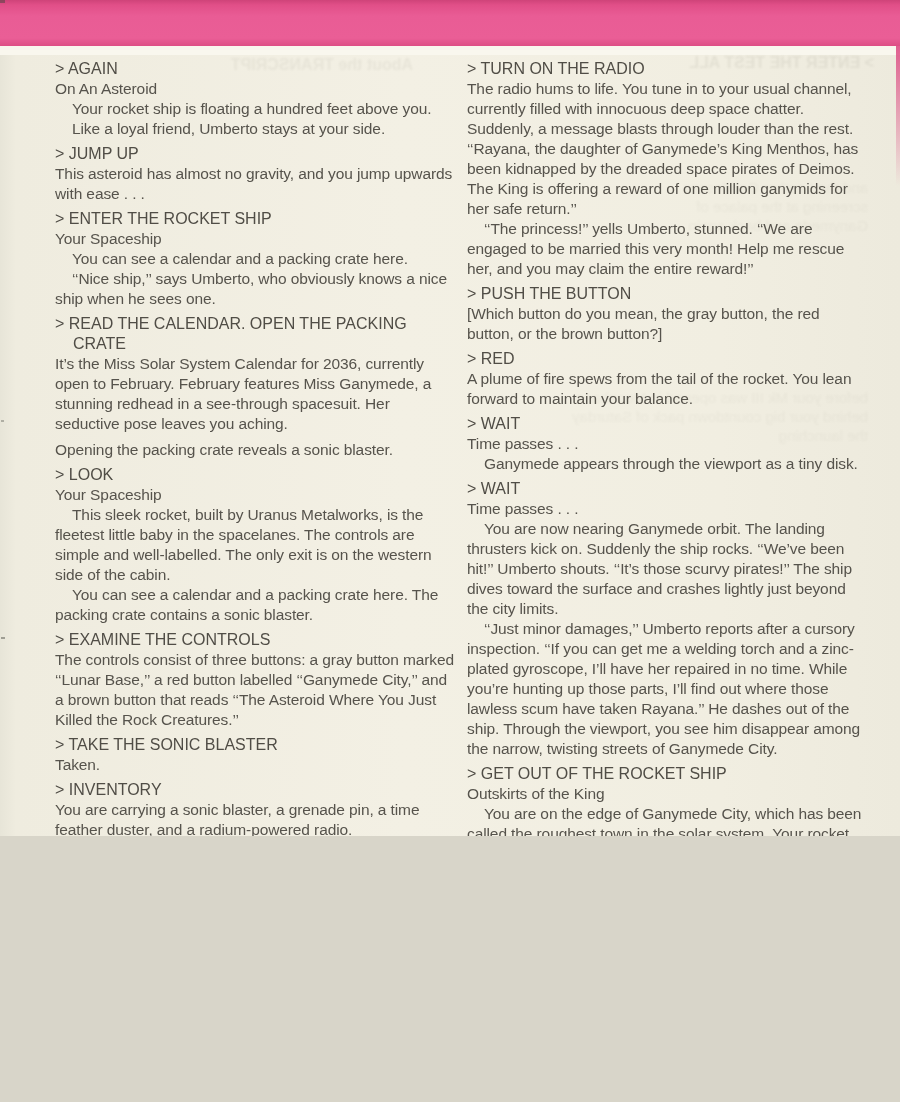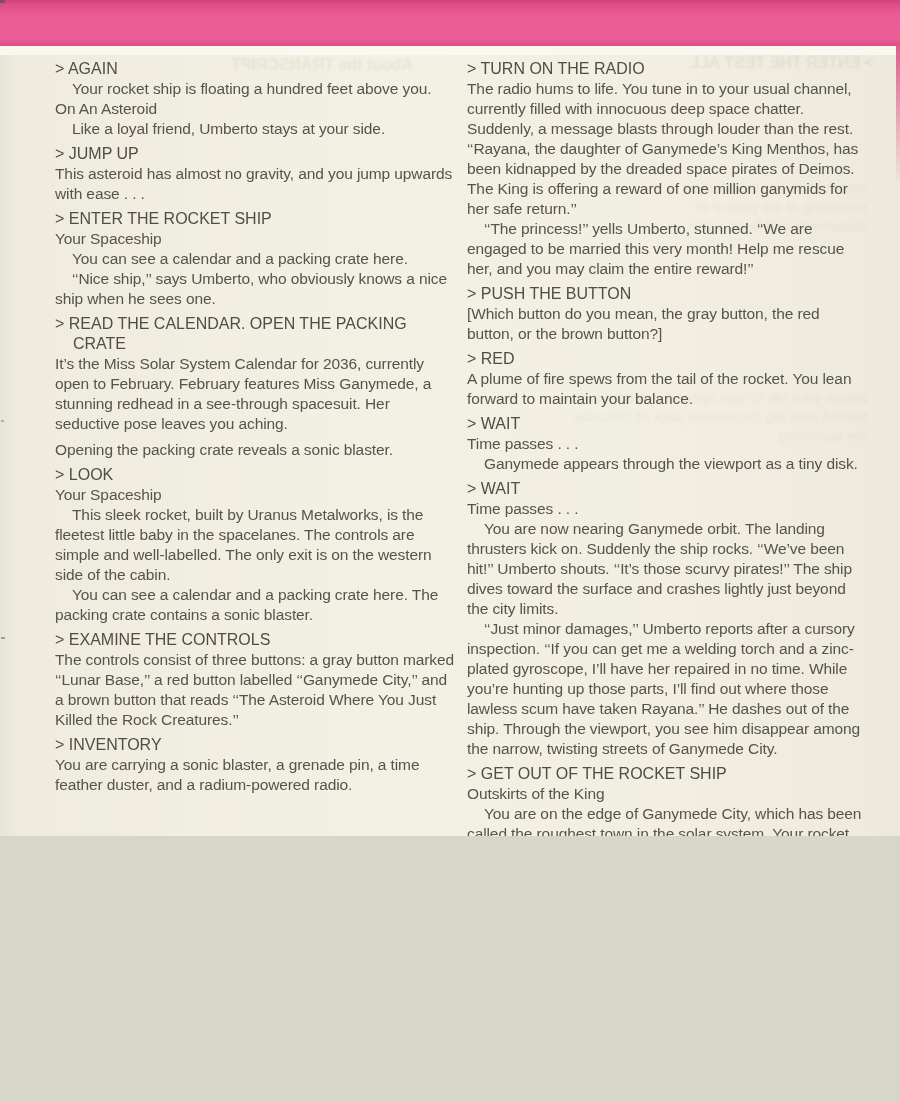--- a/index.html
+++ b/index.html
@@ -41,22 +41,22 @@
 
 <div class="page">
   <div class="pinkbar"></div>
   <div class="topband"></div>
   <div class="pink-edge"></div>
 
   <div class="columns">
     <div class="col">
         <div class="entry">
           <div class="cmd">&gt; AGAIN</div>
+          <div class="blk room">On An Asteroid</div>
           <div class="blk pi">Your rocket ship is floating a hundred feet above you.</div>
-          <div class="blk room">On An Asteroid</div>
           <div class="blk pi">Like a loyal friend, Umberto stays at your side.</div>
         </div>
         <div class="entry">
           <div class="cmd">&gt; JUMP UP</div>
           <div class="blk p">This asteroid has almost no gravity, and you jump upwards with ease . . .</div>
         </div>
         <div class="entry">
           <div class="cmd">&gt; ENTER THE ROCKET SHIP</div>
           <div class="blk room">Your Spaceship</div>
           <div class="blk pi">You can see a calendar and a packing crate here.</div>
@@ -69,20 +69,24 @@
         </div>
         <div class="entry">
           <div class="cmd">&gt; LOOK</div>
           <div class="blk room">Your Spaceship</div>
           <div class="blk pi">This sleek rocket, built by Uranus Metalworks, is the fleetest little baby in the spacelanes. The controls are simple and well-labelled. The only exit is on the western side of the cabin.</div>
           <div class="blk pi">You can see a calendar and a packing crate here. The packing crate contains a sonic blaster.</div>
         </div>
         <div class="entry">
           <div class="cmd">&gt; EXAMINE THE CONTROLS</div>
           <div class="blk p">The controls consist of three buttons: a gray button marked ‘‘Lunar Base,’’ a red button labelled ‘‘Ganymede City,’’ and a brown button that reads ‘‘The Asteroid Where You Just Killed the Rock Creatures.’’</div>
+        </div>
+        <div class="entry">
+          <div class="cmd">&gt; TAKE THE SONIC BLASTER</div>
+          <div class="blk p">Taken.</div>
         </div>
         <div class="entry">
           <div class="cmd">&gt; INVENTORY</div>
           <div class="blk p">You are carrying a sonic blaster, a grenade pin, a time feather duster, and a radium-powered radio.</div>
         </div>
       </div>
     <div class="col">
         <div class="entry">
           <div class="cmd">&gt; TURN ON THE RADIO</div>
           <div class="blk p">The radio hums to life. You tune in to your usual channel, currently filled with innocuous deep space chatter. Suddenly, a message blasts through louder than the rest. ‘‘Rayana, the daughter of Ganymede’s King Menthos, has been kidnapped by the dreaded space pirates of Deimos. The King is offering a reward of one million ganymids for her safe return.’’</div>

